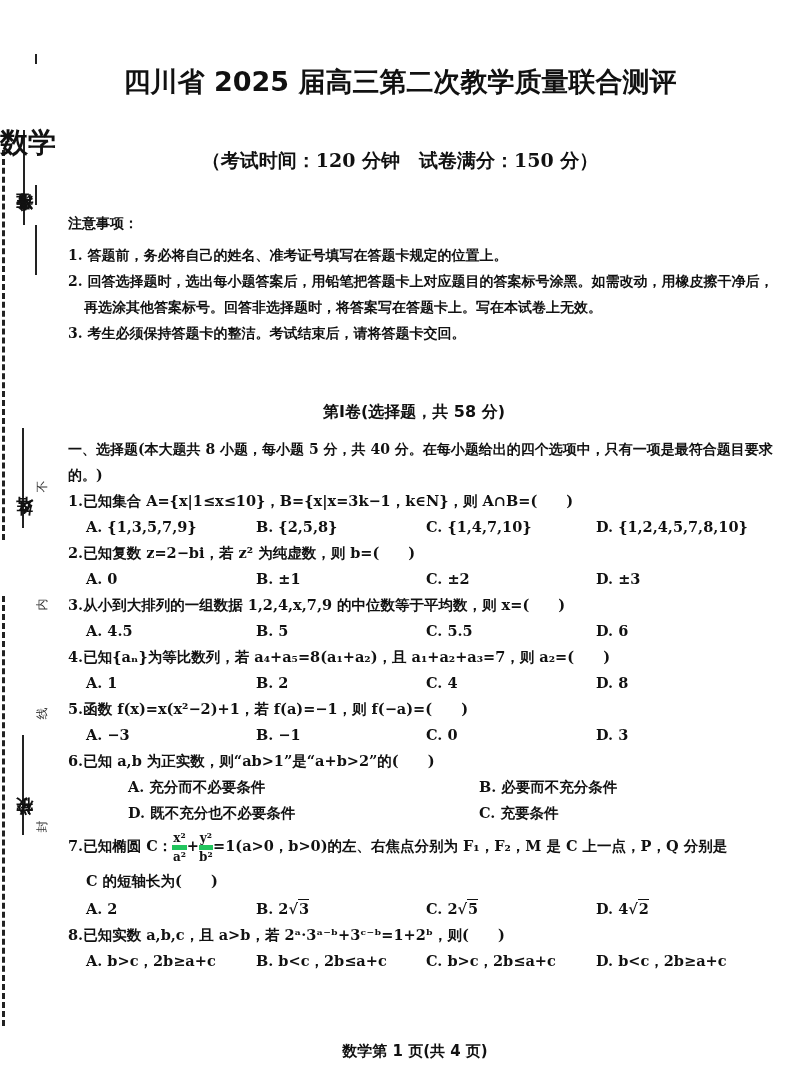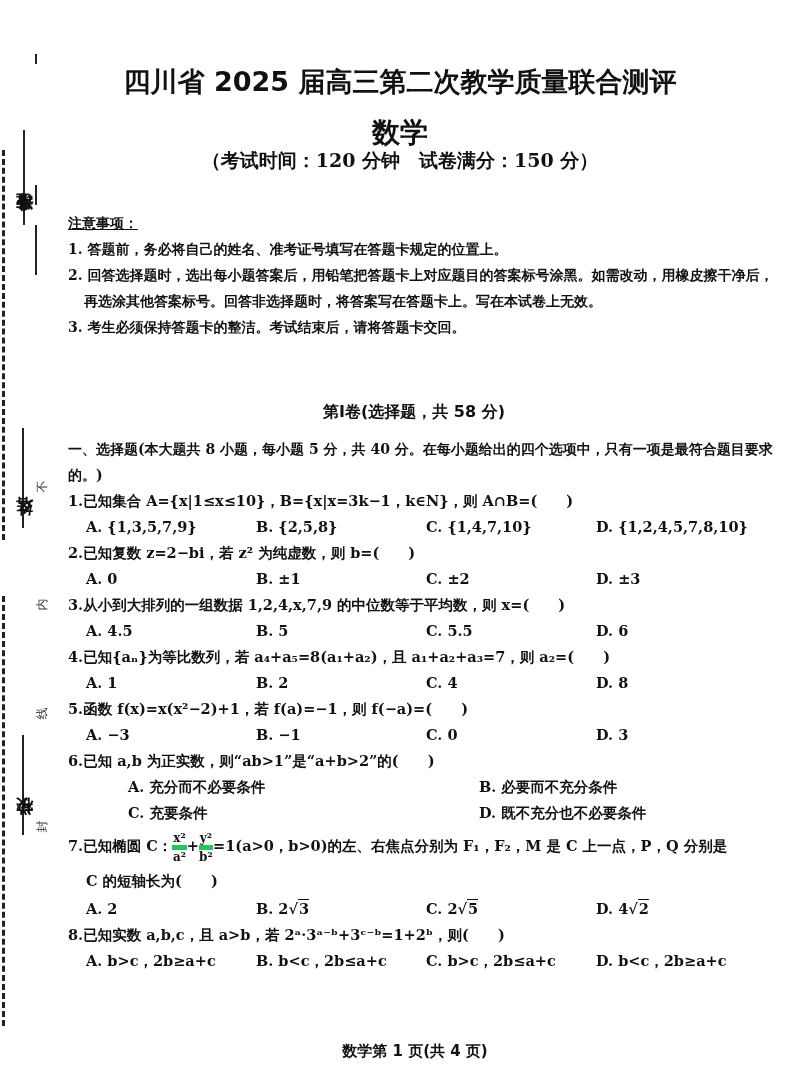--- a/index.html
+++ b/index.html
@@ -21,29 +21,29 @@
   .vsmall {
     position: absolute; font-family: "DejaVu Sans", sans-serif; font-size: 12px;
     transform: rotate(-90deg); color: #333;
   }
   .title {
     position: absolute; left: 0; right: 0; top: 64px; text-align: center;
     font-family: "DejaVu Sans", sans-serif; font-weight: bold; font-size: 27px;
     letter-spacing: 0px;
   }
   .subject {
-    position: absolute; left: 0; right: 0; top: 114px; text-align: center;
+    position: absolute; left: 0; right: 0; top: 124px; 
     font-family: "DejaVu Sans", sans-serif; font-weight: bold; font-size: 28px;
   }
   .meta {
     position: absolute; left: 0; right: 0; top: 148px; text-align: center;
     font-size: 19px; font-weight: bold;
   }
   .notes { position: absolute; left: 68px; top: 210px; width: 712px; font-size: 14px; font-weight: bold; line-height: 26px; }
-  .notes .head { margin-bottom: 0; text-decoration: underline; }
+  .notes .head { margin-bottom: 6px; }
   .notes .item { padding-left: 16px; text-indent: -16px; }
   .part-title {
     position: absolute; left: 0; right: 0; top: 402px; text-align: center;
     font-family: "DejaVu Sans", sans-serif; font-weight: bold; font-size: 16px;
     padding-left: 28px;
   }
   .section { position: absolute; left: 68px; top: 436px; width: 712px; font-size: 14px; font-weight: bold; line-height: 26px; }
   .questions { position: absolute; left: 68px; top: 488px; width: 720px; font-size: 14.5px; font-weight: bold; }
   .q { line-height: 26px; }
   .q .stem { white-space: nowrap; }
@@ -164,22 +164,22 @@
 
   <div class="q">
     <div class="stem">
       <span>6.</span><span>已知 a,b 为正实数，则“ab&gt;1”是“a+b&gt;2”的(　　)</span>
     </div>
     <div class="opts two">
       <span class="opt">A. 充分而不必要条件</span>
       <span class="opt">B. 必要而不充分条件</span>
     </div>
     <div class="opts two">
+      <span class="opt">D. 既不充分也不必要条件</span>
       <span class="opt">C. 充要条件</span>
-      <span class="opt">D. 既不充分也不必要条件</span>
     </div>
   </div>
 
   <div class="q q7">
     <div class="stem">
       <span>7.</span><span>已知椭圆 C：</span><span class="frac">
           <span class="num">x²</span>
           <span>a²</span>
         </span><span>+</span><span class="frac">
           <span class="num">y²</span>

